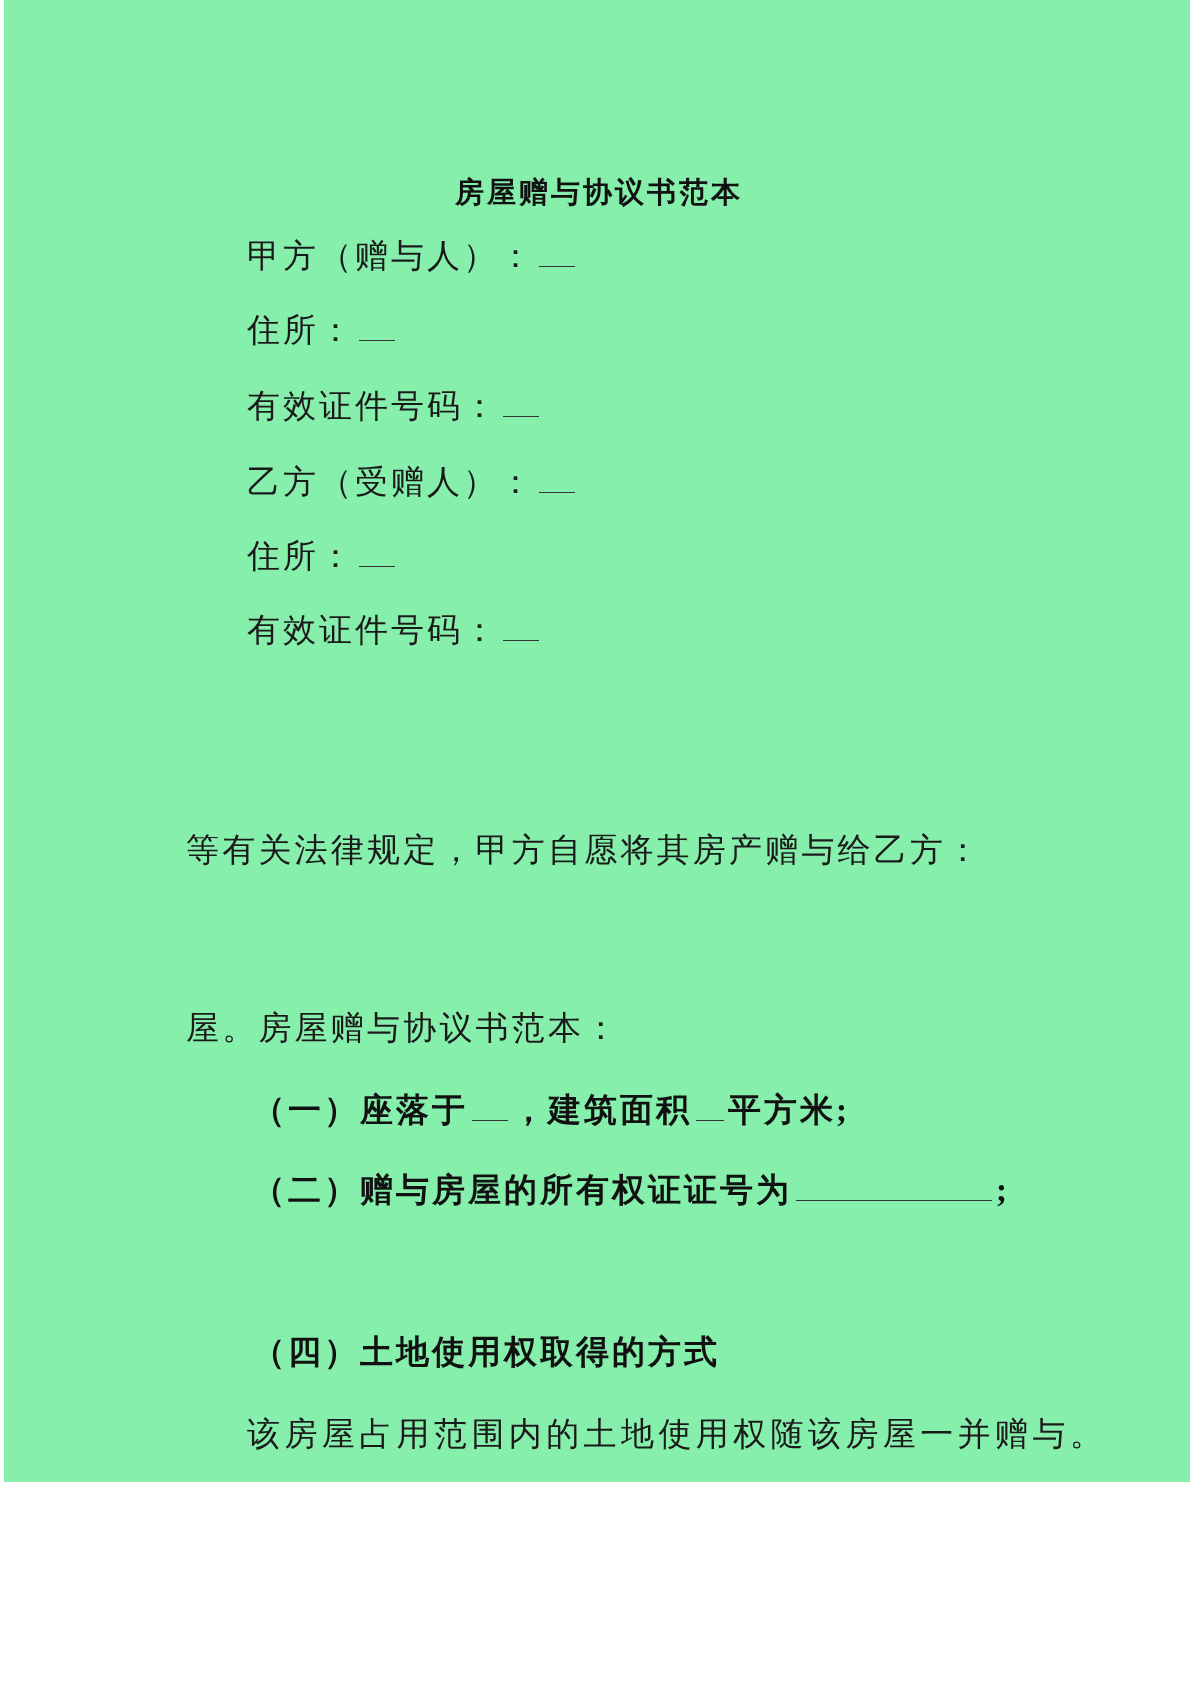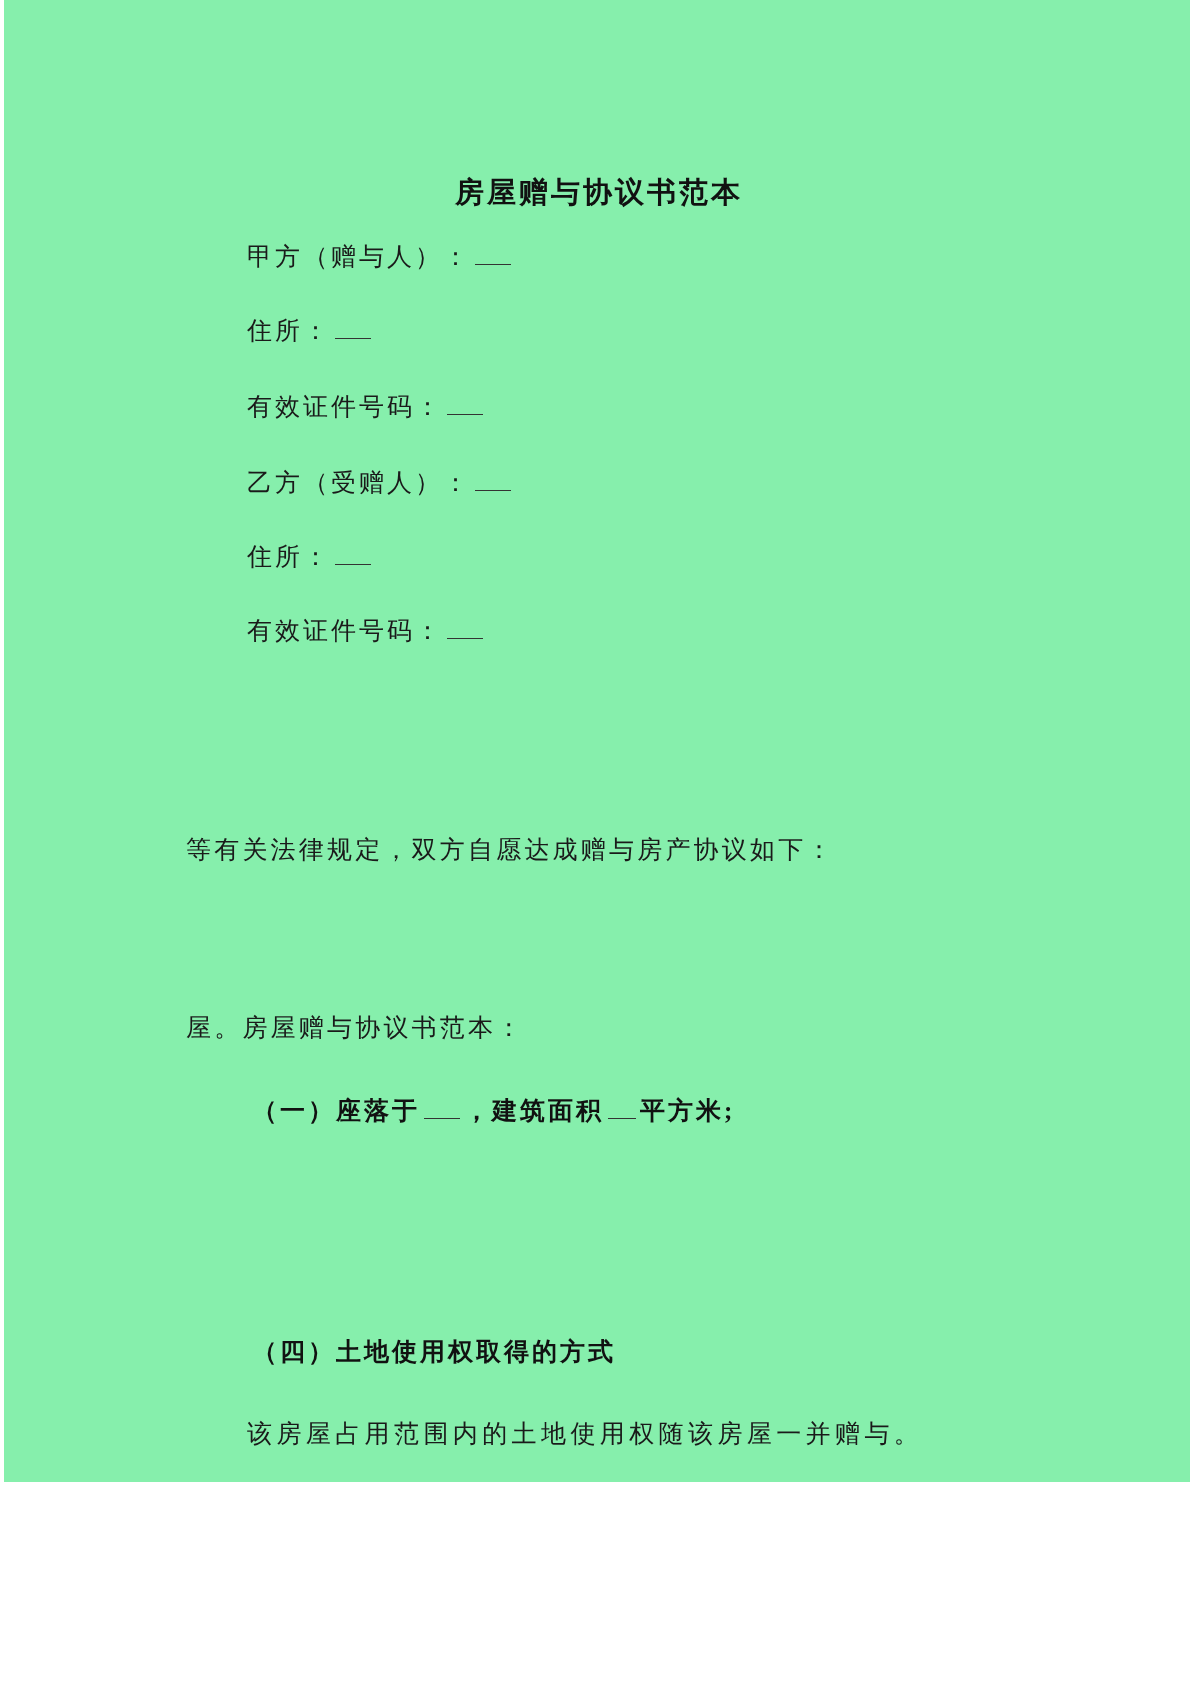--- a/index.html
+++ b/index.html
@@ -18,21 +18,21 @@
     .page {
       position: absolute;
       left: 4px; top: 0;
       width: 1190px;
       height: 1482px;
       background: #86efac;
     }
     .line {
       position: absolute;
       white-space: nowrap;
-      font-size: 25px;
+      font-size: 33px;
       line-height: 32px;
       letter-spacing: 3px;
       color: #1a1a1a;
       font-family: Liberation Serif, serif;
     }
     .title {
       position: absolute;
       top: 172px;
       left: 0;
       width: 1190px;
@@ -82,28 +82,31 @@
 
   <div class="line indent" style="top:540px;">
     <span>住所：</span><span class="blank short"></span>
   </div>
 
   <div class="line indent" style="top:614px;">
     <span>有效证件号码：</span><span class="blank short"></span>
   </div>
 
 
-  <div class="line flush" style="top:834px; letter-spacing:3.2px;">等有关法律规定，双方自愿达成赠与房产协议如下：</div>
+  <div class="line flush" style="top:834px; letter-spacing:3.2px;">等有关法律规定，甲方自愿将其房产赠与给乙方：</div>
 
 
   <div class="line flush" style="top:1012px; letter-spacing:3.2px;">屋。房屋赠与协议书范本：</div>
 
   <div class="line item bold" style="top:1094px;">
     <span>（一）座落于</span><span class="blank short"></span><span>，建筑面积</span><span class="blank short" style="width:28px;"></span><span>平方米;</span>
   </div>
 
+  <div class="line item bold" style="top:1174px;">
+    <span>（二）赠与房屋的所有权证证号为</span><span class="blank long"></span><span>;</span>
+  </div>
 
 
   <div class="line item bold" style="top:1336px;">（四）土地使用权取得的方式</div>
 
   <div class="line indent" style="top:1418px; letter-spacing:4.4px;">该房屋占用范围内的土地使用权随该房屋一并赠与。</div>
 
 </div>
 
 </body></html>

